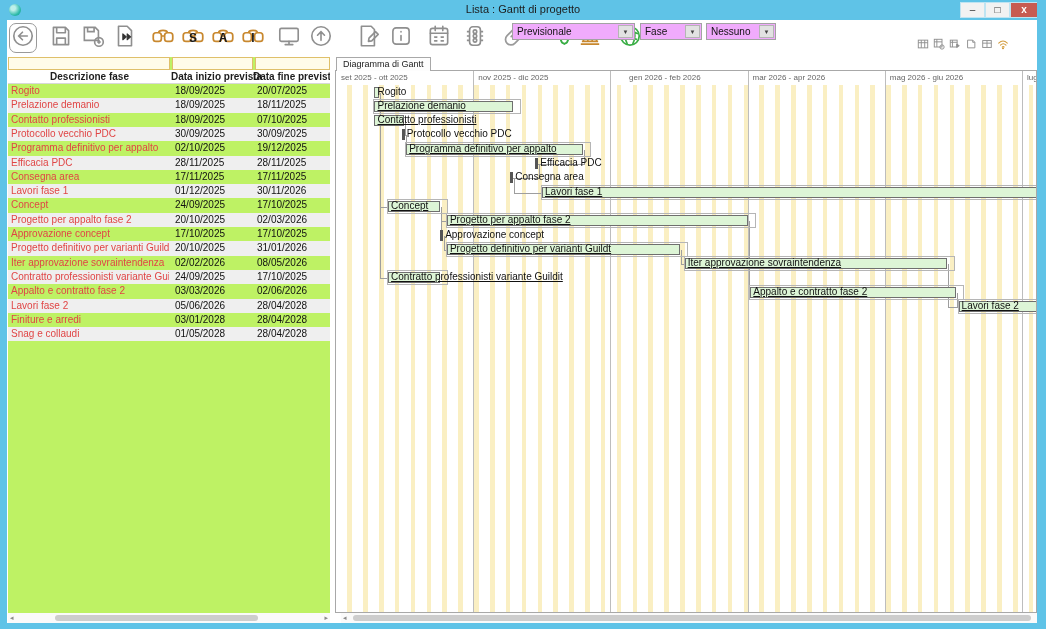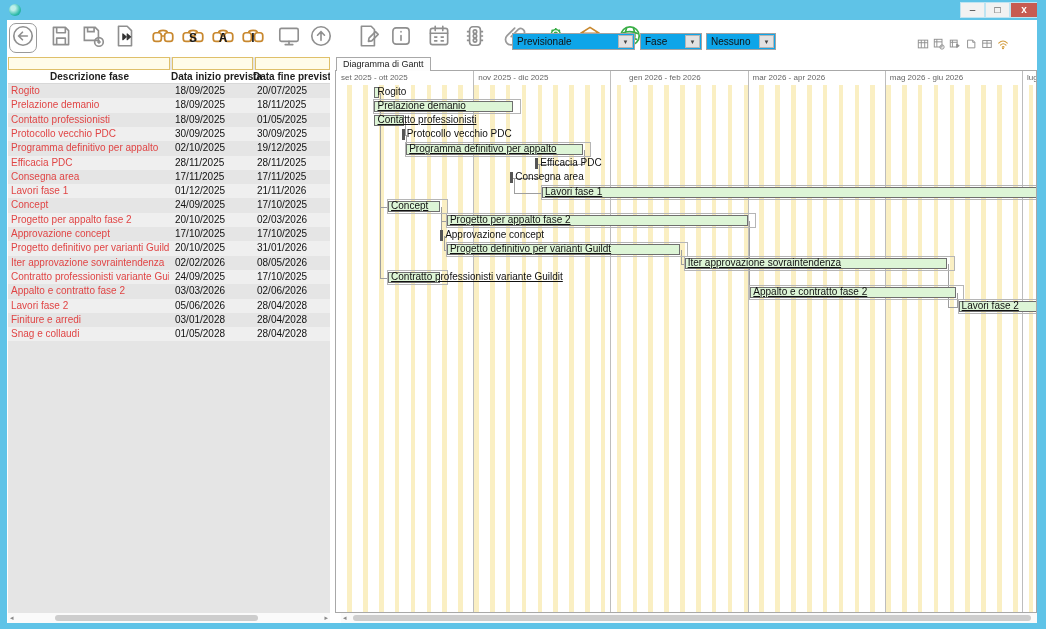--- a/index.html
+++ b/index.html
@@ -20,28 +20,28 @@
   .winbtn.max{right:36px;width:25px;}
   .winbtn.close{right:8px;width:28px;background:#c75b52;color:#fff;font-weight:bold;}
   
   .toolbar{position:absolute;left:7px;top:20px;width:1030px;height:37px;background:#fff;}
   .tb-row{position:absolute;left:2px;top:3px;display:flex;align-items:center;}
   .tbtn{position:relative;width:28px;height:30px;display:flex;align-items:center;justify-content:center;cursor:default;}
   .tbtn svg{width:26px;height:26px;}
   .tb-back{border:1px solid #9a9a9a;border-radius:7px;}
   .find-letter{position:absolute;left:0;top:8px;width:100%;text-align:center;
     font-size:12px;font-weight:bold;color:#1a1a1a;}
-  .dd{position:absolute;top:13px;height:17px;border:1px solid #a3a3a3;background:#0ea5e9;font-size:10px;color:#111;}
+  .dd{position:absolute;top:3px;height:17px;border:1px solid #a3a3a3;background:#f0abfc;font-size:10px;color:#111;}
   .dd .val{position:absolute;left:4px;top:2px;white-space:nowrap;}
   .dd .btn{position:absolute;right:1px;top:1px;bottom:1px;width:15px;background:#e2e2e2;border:1px solid #b5b5b5;
     font-size:6px;color:#444;text-align:center;line-height:13px;}
   .mini-icons{position:absolute;right:28px;top:16px;display:flex;gap:4px;}
   .mini-icons svg{width:12px;height:12px;}
   
-  .tablepane{position:absolute;left:8px;top:57px;width:322px;height:556px;background:#e5e5e5;}
+  .tablepane{position:absolute;left:8px;top:57px;width:322px;height:556px;background:#bef264;}
   .flt{position:absolute;top:0;height:13px;border:1px solid #dfc06a;background:#fffce9;font-size:9px;padding:0 2px;outline:none;}
   .thead{position:absolute;top:13px;left:0;width:322px;height:14px;background:#fff;border-bottom:1px solid #d8d8d8;}
   .thcell{position:absolute;top:1px;font-size:10px;font-weight:bold;color:#1d1d1d;text-align:center;white-space:nowrap;}
   #table-rows{position:absolute;left:0;top:27px;width:322px;height:258px;}
   .trow{position:absolute;left:0;width:322px;height:14.3px;font-size:10px;line-height:14px;white-space:nowrap;}
   .trow.alt{background:#efefef;}
   .tc-name{position:absolute;left:3px;top:0;width:158px;overflow:hidden;color:#e04545;}
   .tc-d1{position:absolute;left:167px;top:0;color:#111;}
   .tc-d2{position:absolute;left:249px;top:0;color:#111;}
   
@@ -70,20 +70,21 @@
   .harrow{position:absolute;top:1px;font-size:7px;color:#8a8a8a;line-height:8px;}
   .corner-gap{position:absolute;left:330px;top:57px;width:5px;height:556px;background:#fff;}
 </style>
 </head>
 <body>
 
 <div id="win">
 
   <div class="titlebar">
     <div class="app-icon"></div>
+    <div class="title-text">Lista : Gantt di progetto</div>
     <div class="winbtn min">–</div>
     <div class="winbtn max">□</div>
     <div class="winbtn close">x</div>
   </div>
 
   <div class="toolbar">
     <div class="tb-row">
       <div class="tbtn tb-back" title="">
         <span><svg viewBox="0 0 24 24" fill="none" stroke="#8f8f8f" stroke-width="1.5" stroke-linecap="round">
               <circle cx="12" cy="12" r="8.5"></circle>
@@ -268,21 +269,21 @@
           <span class="tc-d2">20/07/2025</span>
         </div>
         <div class="trow alt" style="top: 14.3px;">
           <span class="tc-name">Prelazione demanio</span>
           <span class="tc-d1">18/09/2025</span>
           <span class="tc-d2">18/11/2025</span>
         </div>
         <div class="trow" style="top: 28.6px;">
           <span class="tc-name">Contatto professionisti</span>
           <span class="tc-d1">18/09/2025</span>
-          <span class="tc-d2">01/05/2025</span>
+          <span class="tc-d2">07/10/2025</span>
         </div>
         <div class="trow alt" style="top: 42.9px;">
           <span class="tc-name">Protocollo vecchio PDC</span>
           <span class="tc-d1">30/09/2025</span>
           <span class="tc-d2">30/09/2025</span>
         </div>
         <div class="trow" style="top: 57.2px;">
           <span class="tc-name">Programma definitivo per appalto</span>
           <span class="tc-d1">02/10/2025</span>
           <span class="tc-d2">19/12/2025</span>
@@ -293,21 +294,21 @@
           <span class="tc-d2">28/11/2025</span>
         </div>
         <div class="trow" style="top: 85.8px;">
           <span class="tc-name">Consegna area</span>
           <span class="tc-d1">17/11/2025</span>
           <span class="tc-d2">17/11/2025</span>
         </div>
         <div class="trow alt" style="top: 100.1px;">
           <span class="tc-name">Lavori fase 1</span>
           <span class="tc-d1">01/12/2025</span>
-          <span class="tc-d2">21/11/2026</span>
+          <span class="tc-d2">30/11/2026</span>
         </div>
         <div class="trow" style="top: 114.4px;">
           <span class="tc-name">Concept</span>
           <span class="tc-d1">24/09/2025</span>
           <span class="tc-d2">17/10/2025</span>
         </div>
         <div class="trow alt" style="top: 128.7px;">
           <span class="tc-name">Progetto per appalto fase 2</span>
           <span class="tc-d1">20/10/2025</span>
           <span class="tc-d2">02/03/2026</span>

